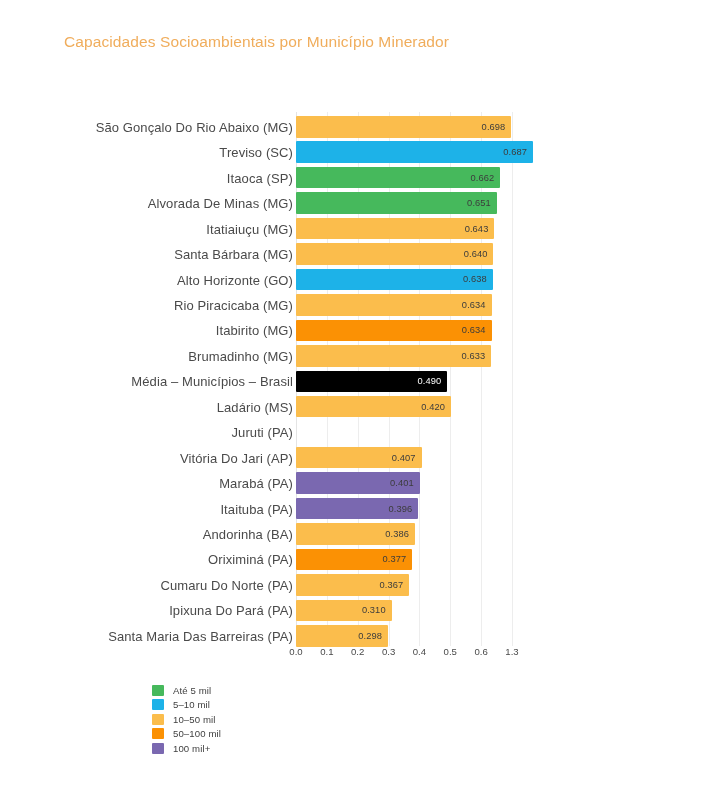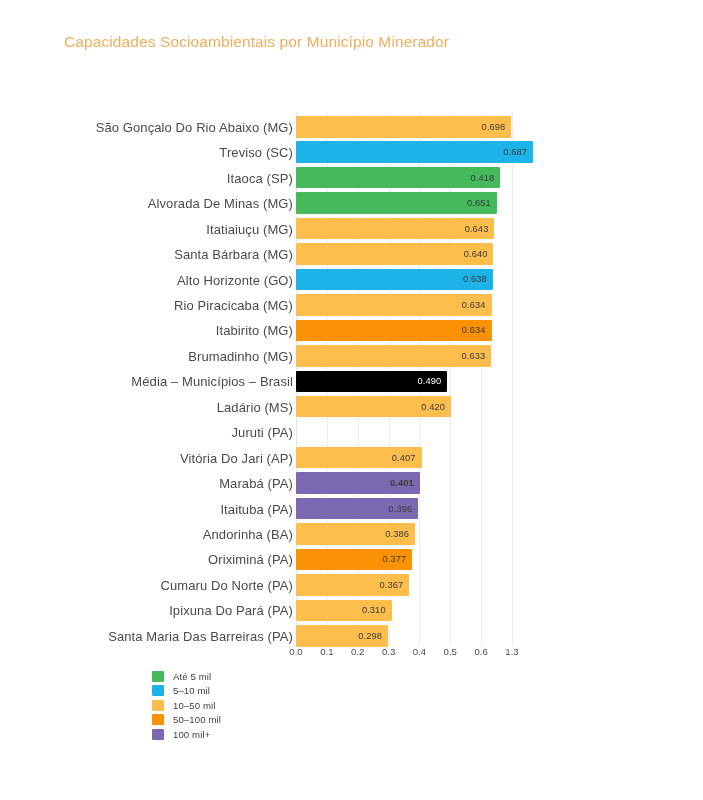--- a/index.html
+++ b/index.html
@@ -106,21 +106,21 @@
     font-size: 9.6px;
     color: #4a4a4a;
     transform: translateX(-50%);
     white-space: nowrap;
   }
 
   
   #legend {
     position: absolute;
     left: 152px;
-    top: 671px;
+    top: 685px;
     display: flex;
     flex-direction: column;
     gap: 3.4px;
   }
   .legend-item {
     display: flex;
     align-items: center;
     gap: 9px;
     height: 11px;
   }
@@ -164,21 +164,21 @@
         </div>
         <div class="row" style="top: 27.45px;">
           <div class="row-label">Treviso (SC)</div>
           <div class="bar" style="width: 237px; background: rgb(29, 178, 232);">
             <div class="bar-value">0.687</div>
           </div>
         </div>
         <div class="row" style="top: 52.9px;">
           <div class="row-label">Itaoca (SP)</div>
           <div class="bar" style="width: 204.274px; background: rgb(70, 185, 92);">
-            <div class="bar-value">0.418</div>
+            <div class="bar-value">0.662</div>
           </div>
         </div>
         <div class="row" style="top: 78.35px;">
           <div class="row-label">Alvorada De Minas (MG)</div>
           <div class="bar" style="width: 200.88px; background: rgb(70, 185, 92);">
             <div class="bar-value">0.651</div>
           </div>
         </div>
         <div class="row" style="top: 103.8px;">
           <div class="row-label">Itatiaiuçu (MG)</div>
@@ -232,21 +232,21 @@
           <div class="row-label">Juruti (PA)</div>
         </div>
         <div class="row" style="top: 332.85px;">
           <div class="row-label">Vitória Do Jari (AP)</div>
           <div class="bar" style="width: 125.589px; background: rgb(251, 189, 76); padding-left: 16px;">
             <div class="bar-value">0.407</div>
           </div>
         </div>
         <div class="row" style="top: 358.3px;">
           <div class="row-label">Marabá (PA)</div>
-          <div class="bar" style="width: 123.737px; background: rgb(122, 104, 176); font-weight: bold;">
+          <div class="bar" style="width: 123.737px; background: rgb(122, 104, 176);">
             <div class="bar-value">0.401</div>
           </div>
         </div>
         <div class="row" style="top: 383.75px;">
           <div class="row-label">Itaituba (PA)</div>
           <div class="bar" style="width: 122.194px; background: rgb(122, 104, 176);">
             <div class="bar-value">0.396</div>
           </div>
         </div>
         <div class="row" style="top: 409.2px;">

